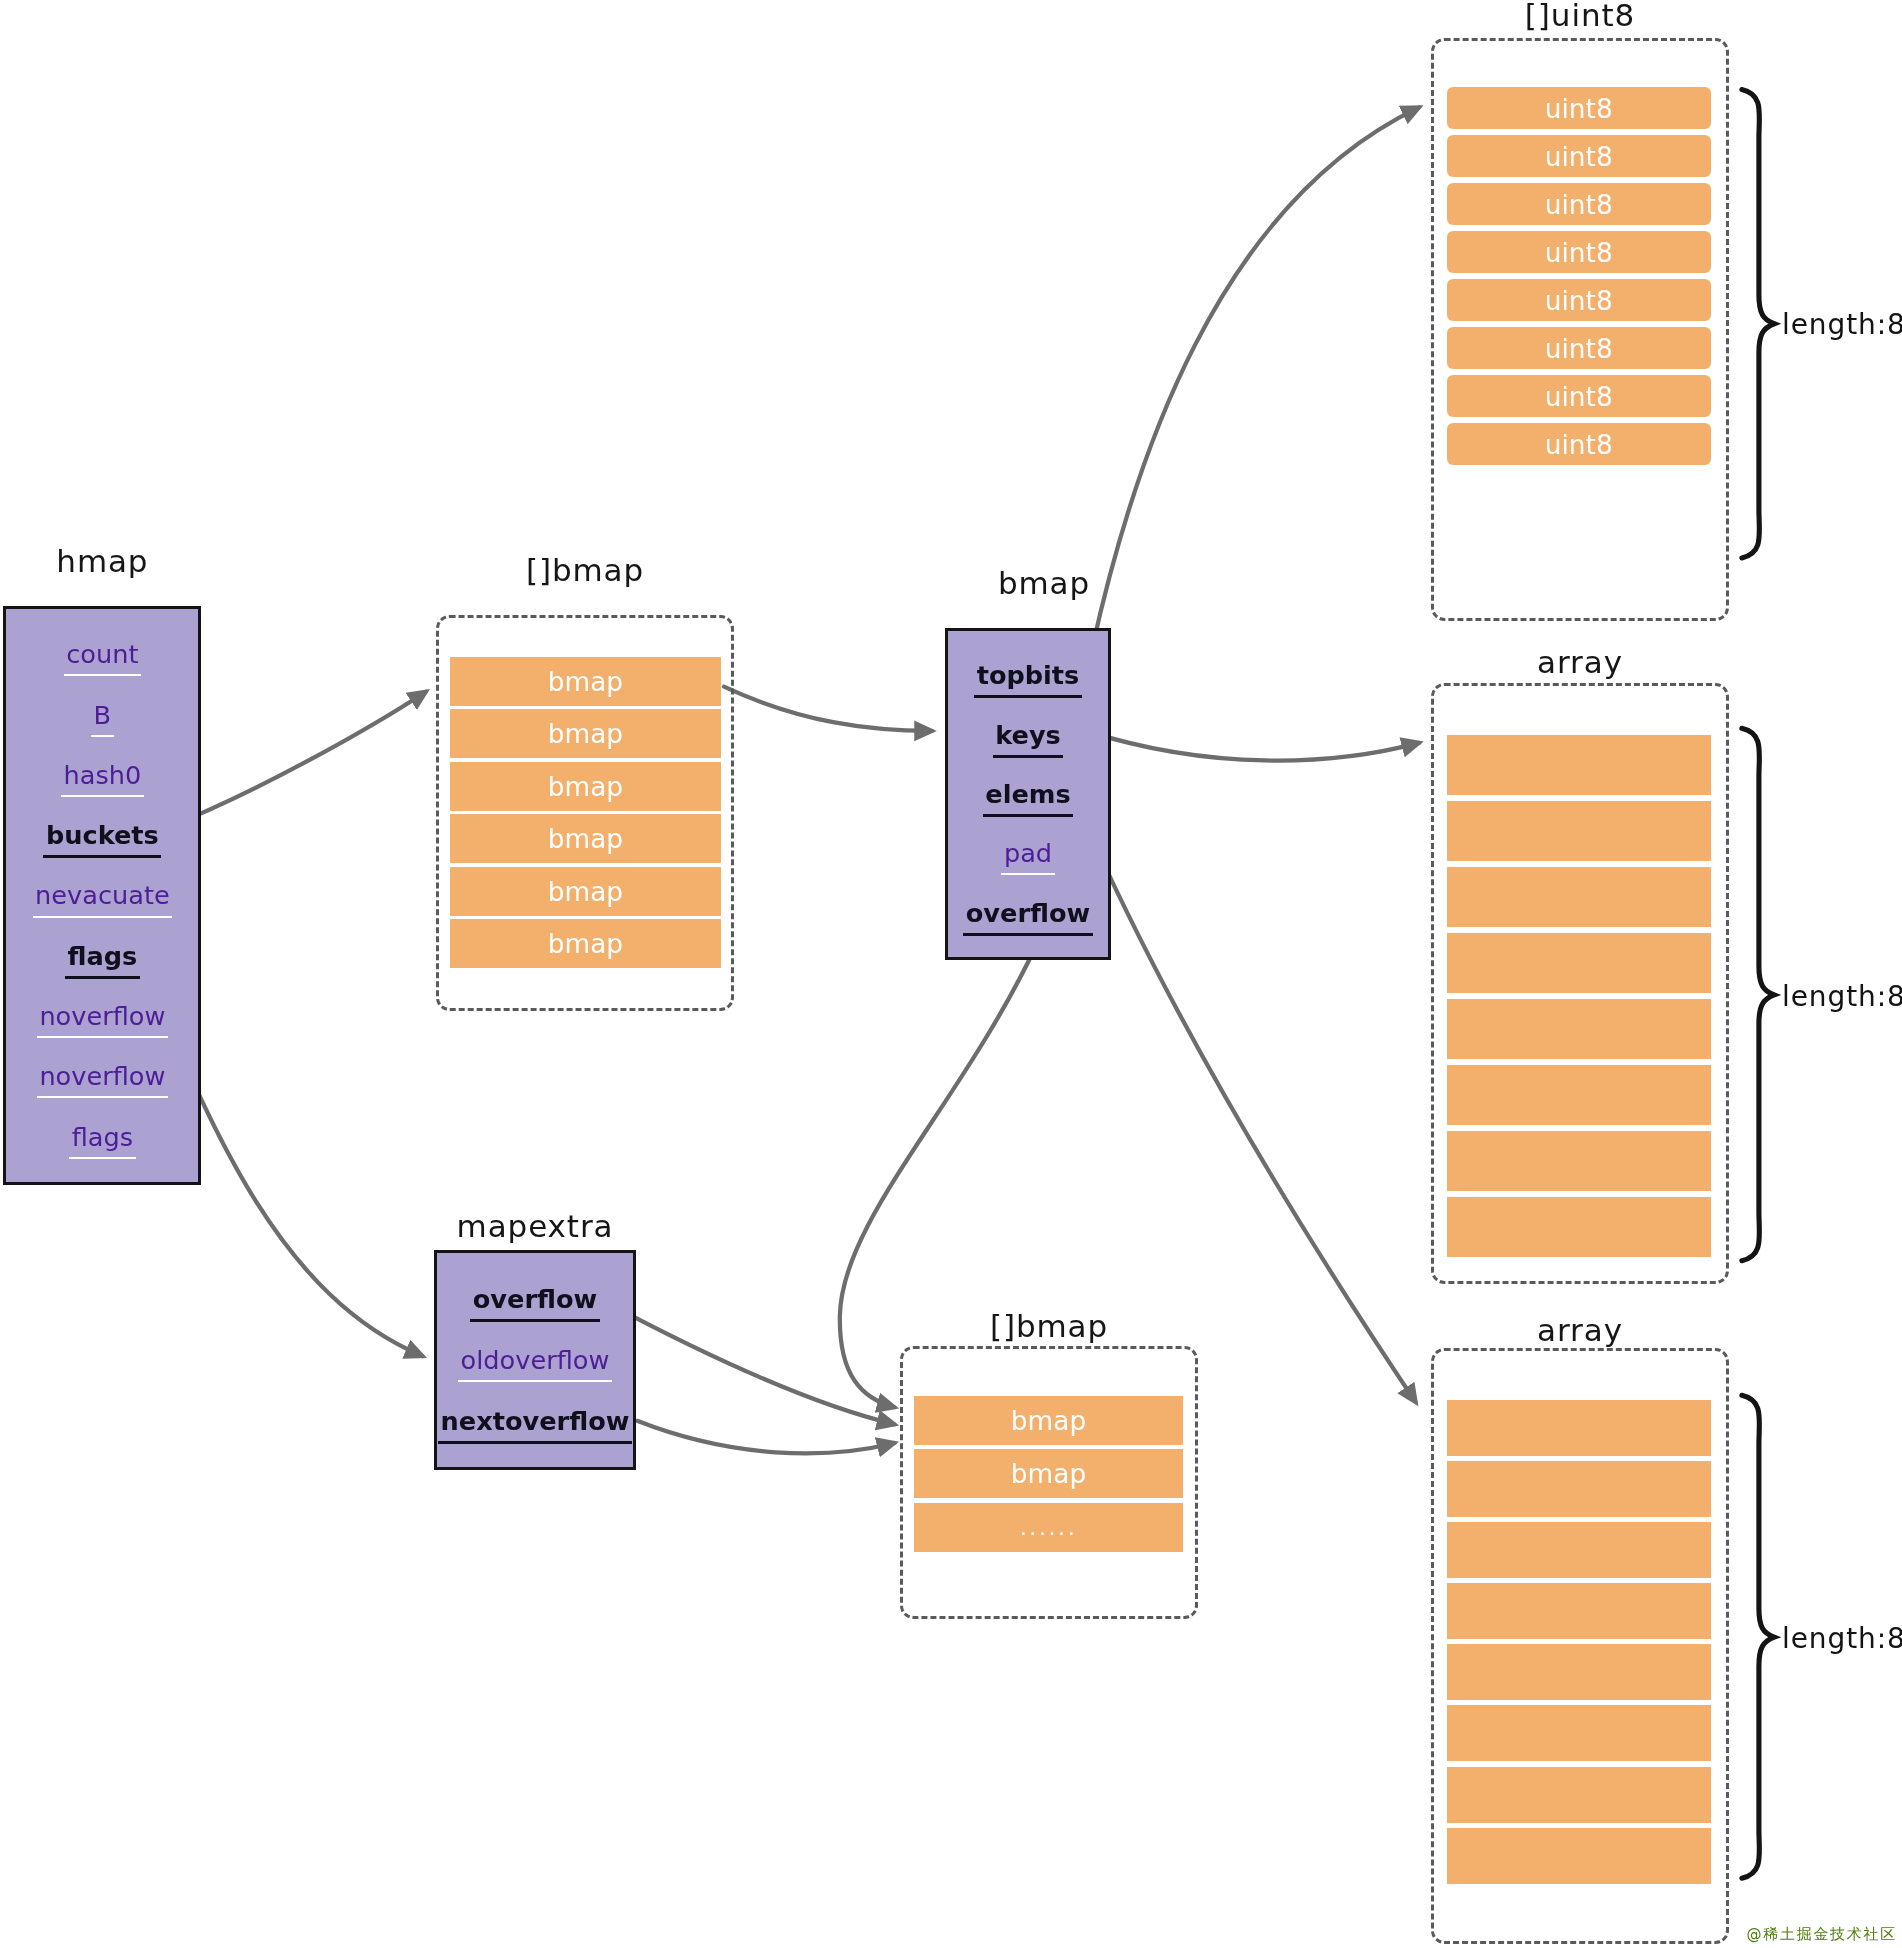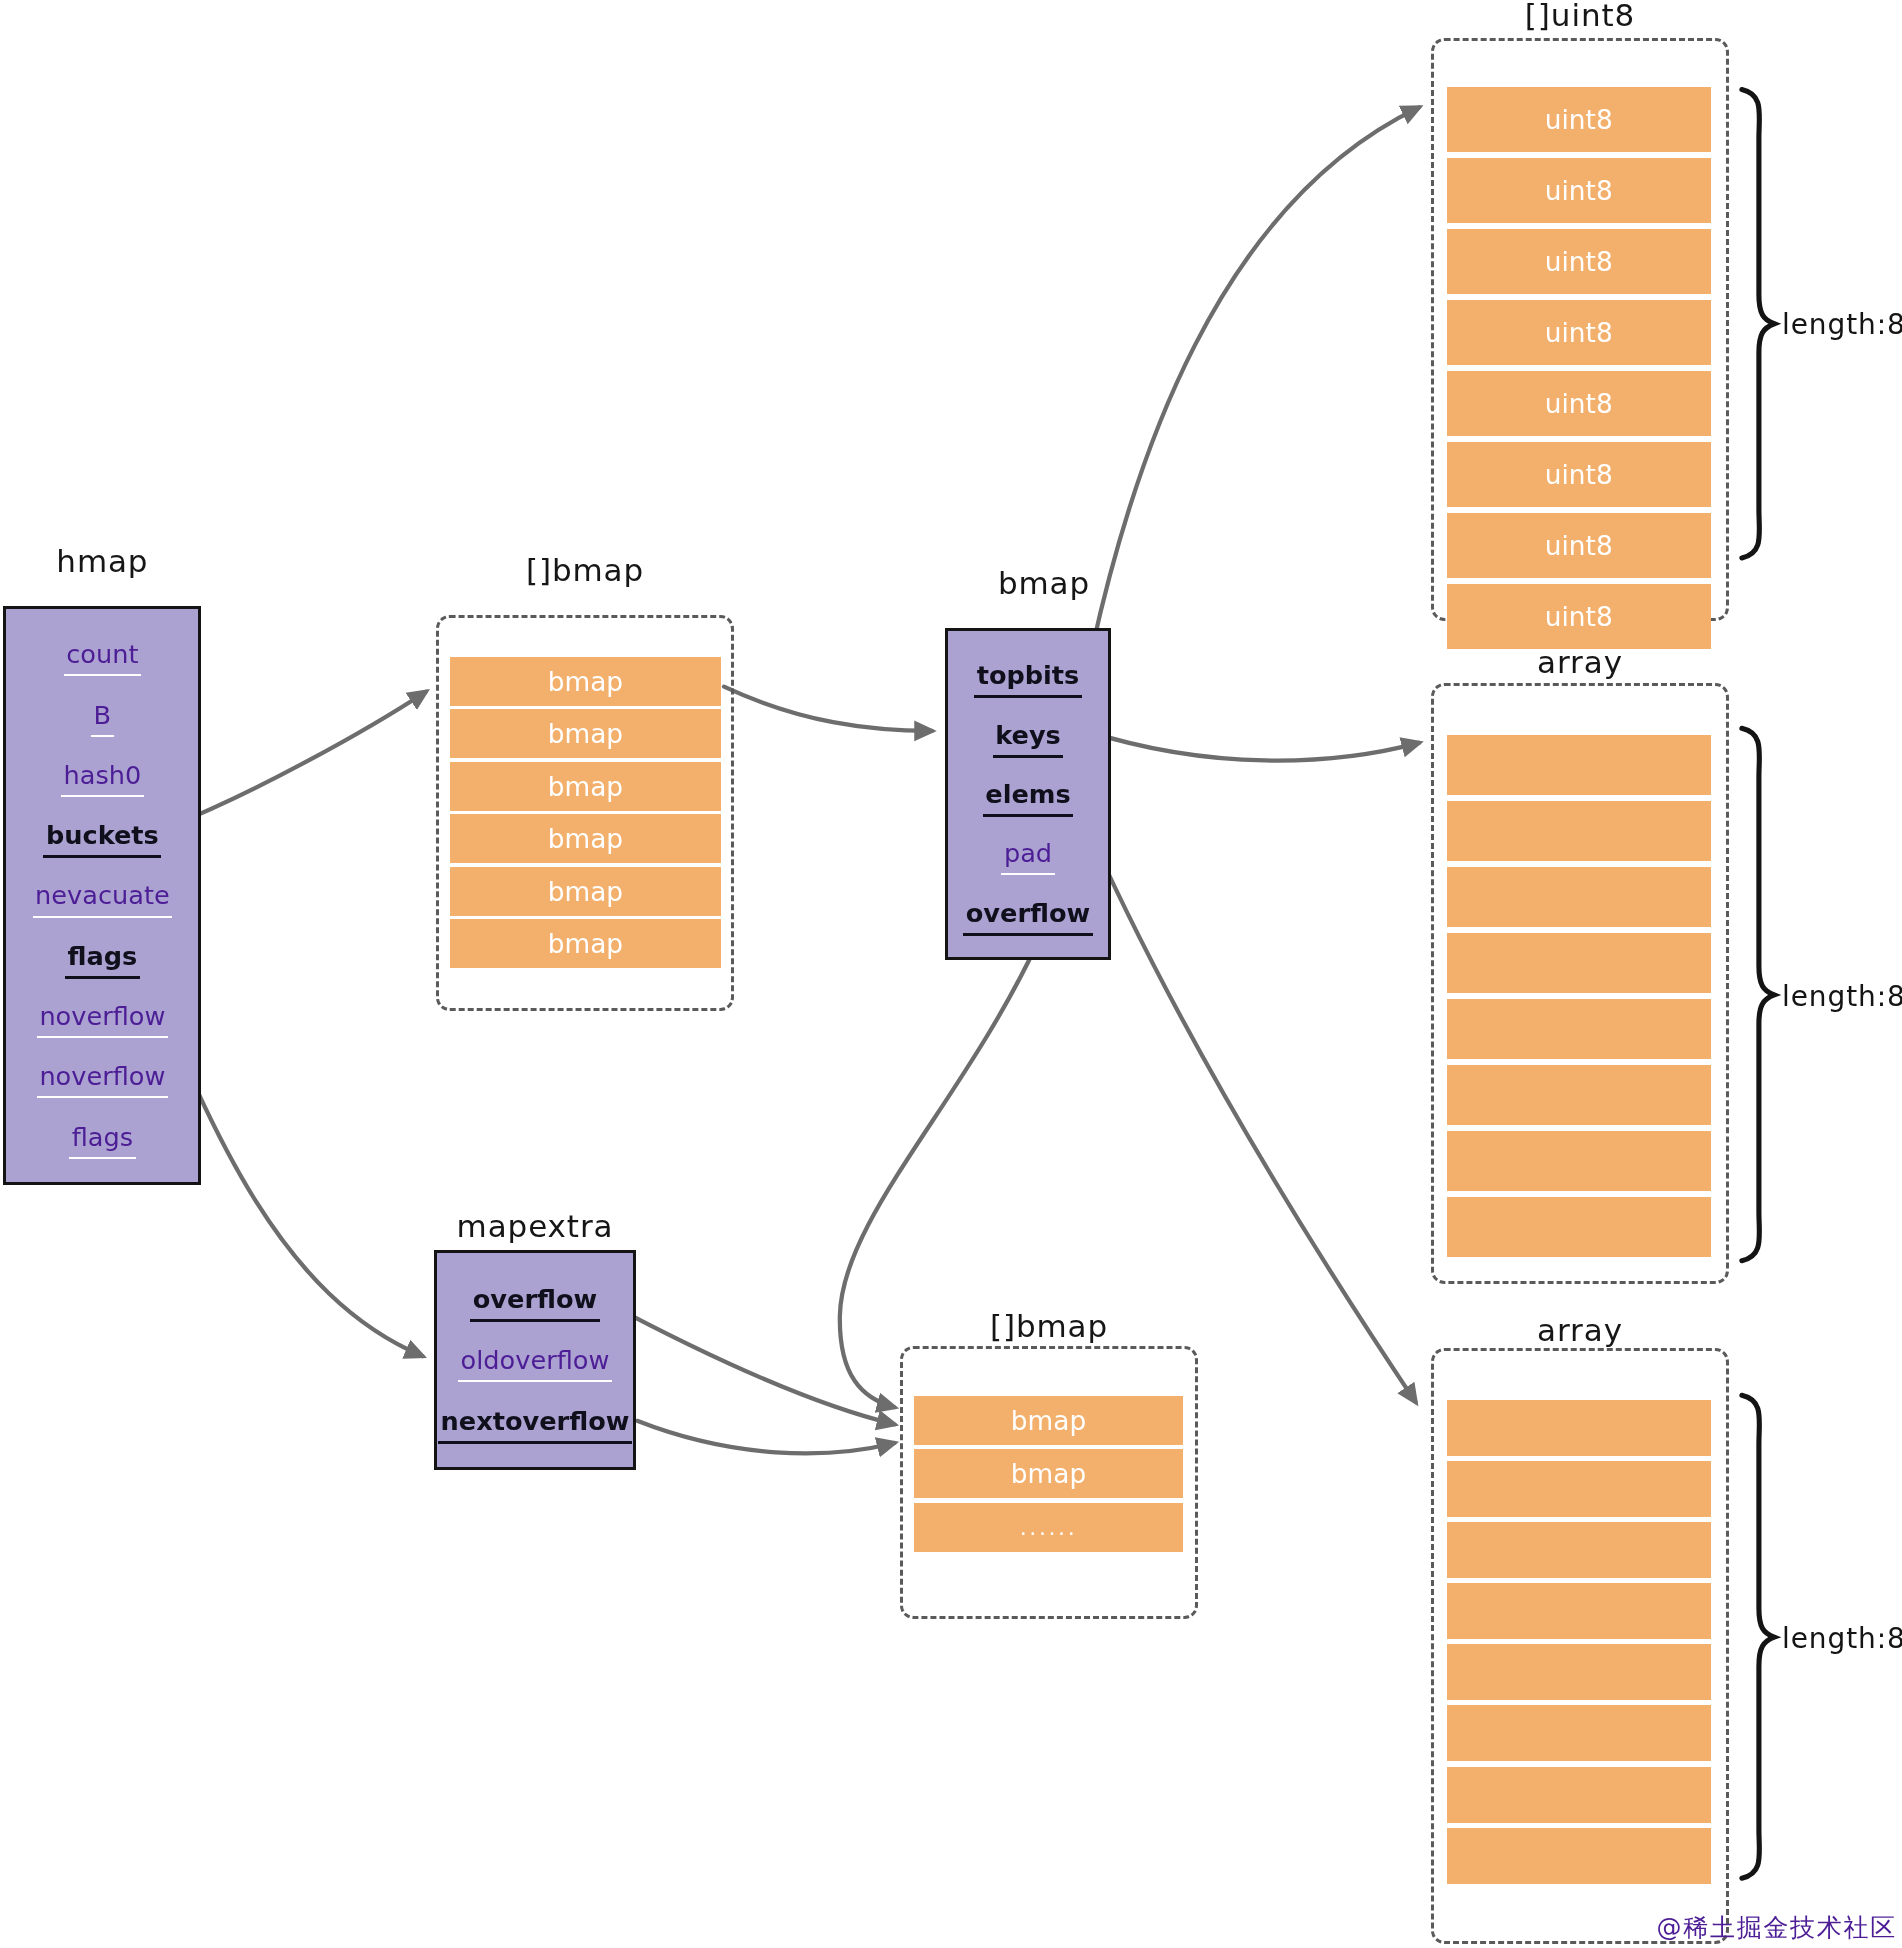--- a/index.html
+++ b/index.html
@@ -31,34 +31,34 @@
   .f-black span{color:#10101c;font-weight:700;border-bottom:3.4px solid #10101c;padding:0 2.6px 5.1px;}
 
   .rows{position:absolute;display:flex;flex-direction:column;}
   .row{
     background:#f3b06c;display:flex;align-items:center;justify-content:center;
     color:#ffffff;font-size:26.4px;flex:none;
   }
   .rows-bucket{left:11px;right:10.2px;top:39px;gap:3.4px;}
   .rows-bucket .row{height:49px;}
   .rows-uint8{left:12.8px;right:15.3px;top:46px;gap:6px;}
-  .rows-uint8 .row{height:65px;}
+  .rows-uint8 .row{height:42px;border-radius:6px;}
   .rows-keys{left:12.8px;right:15.3px;top:49px;gap:6px;}
   .rows-keys .row{height:60px;}
   .rows-elems{left:12.8px;right:15.3px;top:49px;gap:5.1px;}
   .rows-elems .row{height:56px;}
   .rows-ovf{left:11px;right:12px;top:47px;gap:4.3px;}
   .rows-ovf .row{height:49px;}
   .row-dots{font-size:22px;letter-spacing:2.6px;}
 
   .length-label{
     position:absolute;font-size:28px;color:#141414;letter-spacing:0.9px;white-space:nowrap;
   }
   .watermark{
-    position:absolute;right:5.1px;bottom:5.1px;font-size:25px;color:#4c1d95;letter-spacing:1.7px;
+    position:absolute;right:5.1px;bottom:5.1px;font-size:15px;color:#4d7c0f;letter-spacing:1.7px;
   }
 </style>
 </head>
 <body>
 
 <div class="canvas">
 
   <svg class="overlay" viewBox="0 0 2233 2288" xmlns="http://www.w3.org/2000/svg">
     <defs>
       <marker id="ah" viewBox="0 0 10 10" refX="7.5" refY="5" markerWidth="5.5" markerHeight="5.5" orient="auto-start-reverse">

